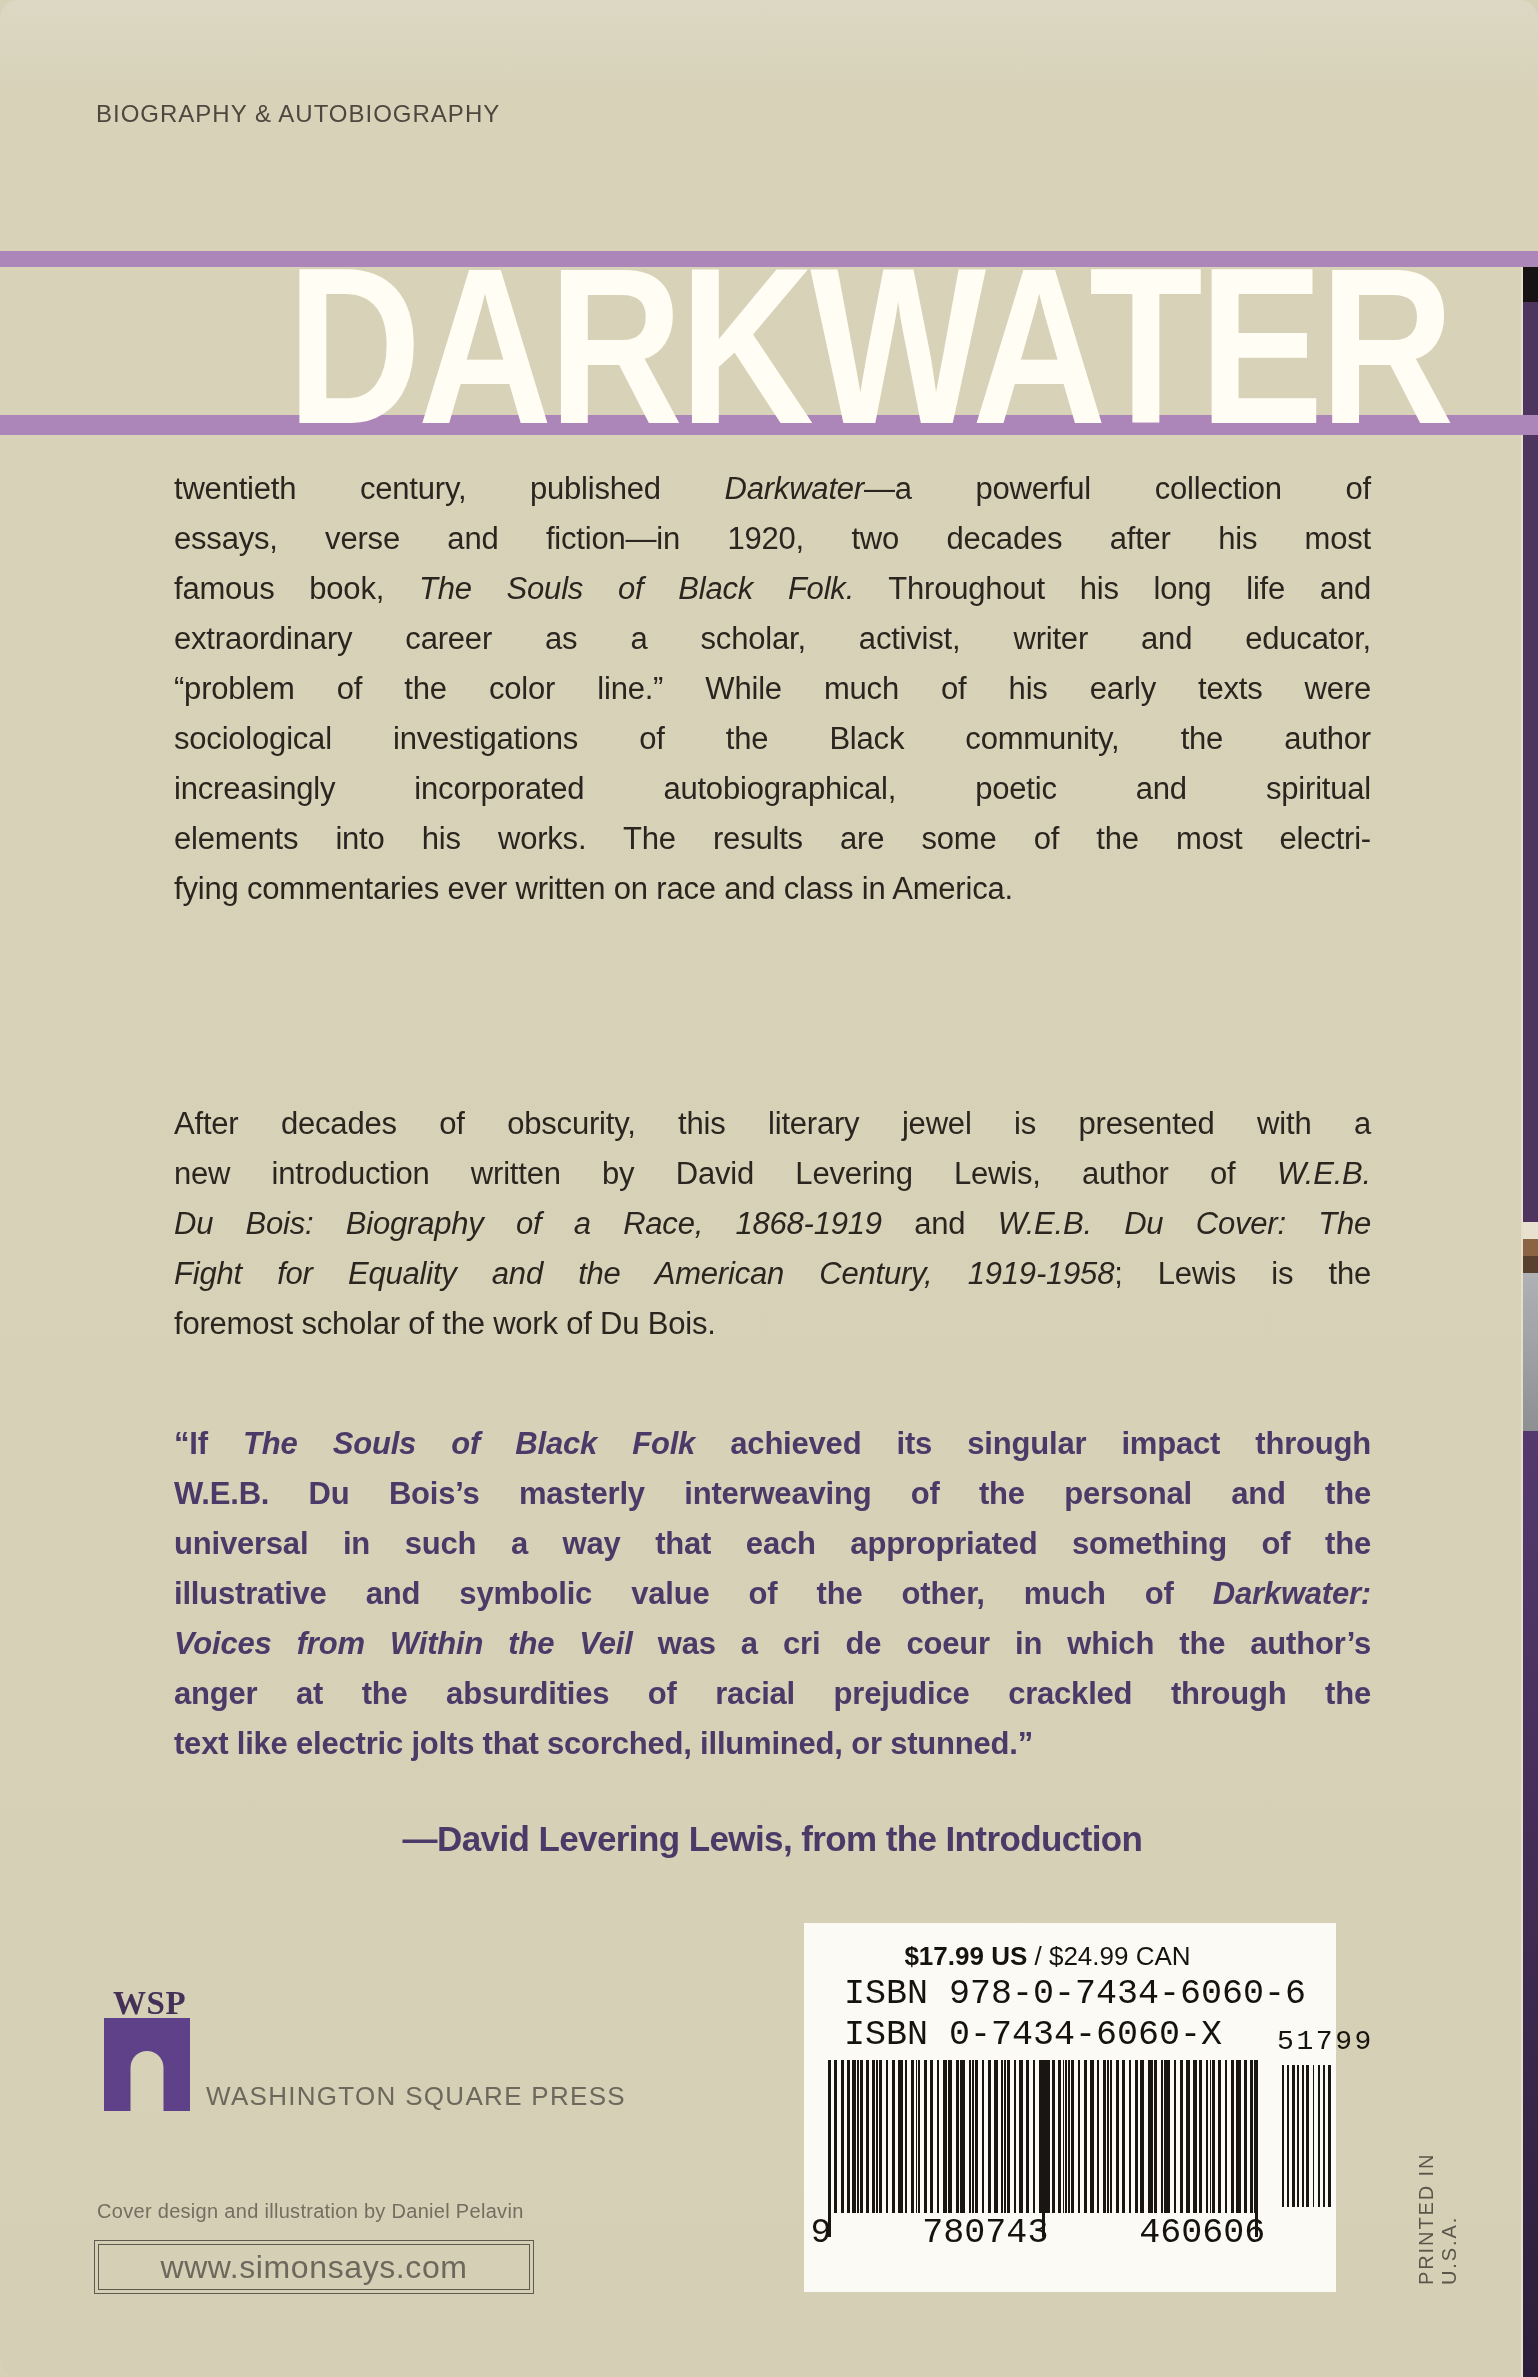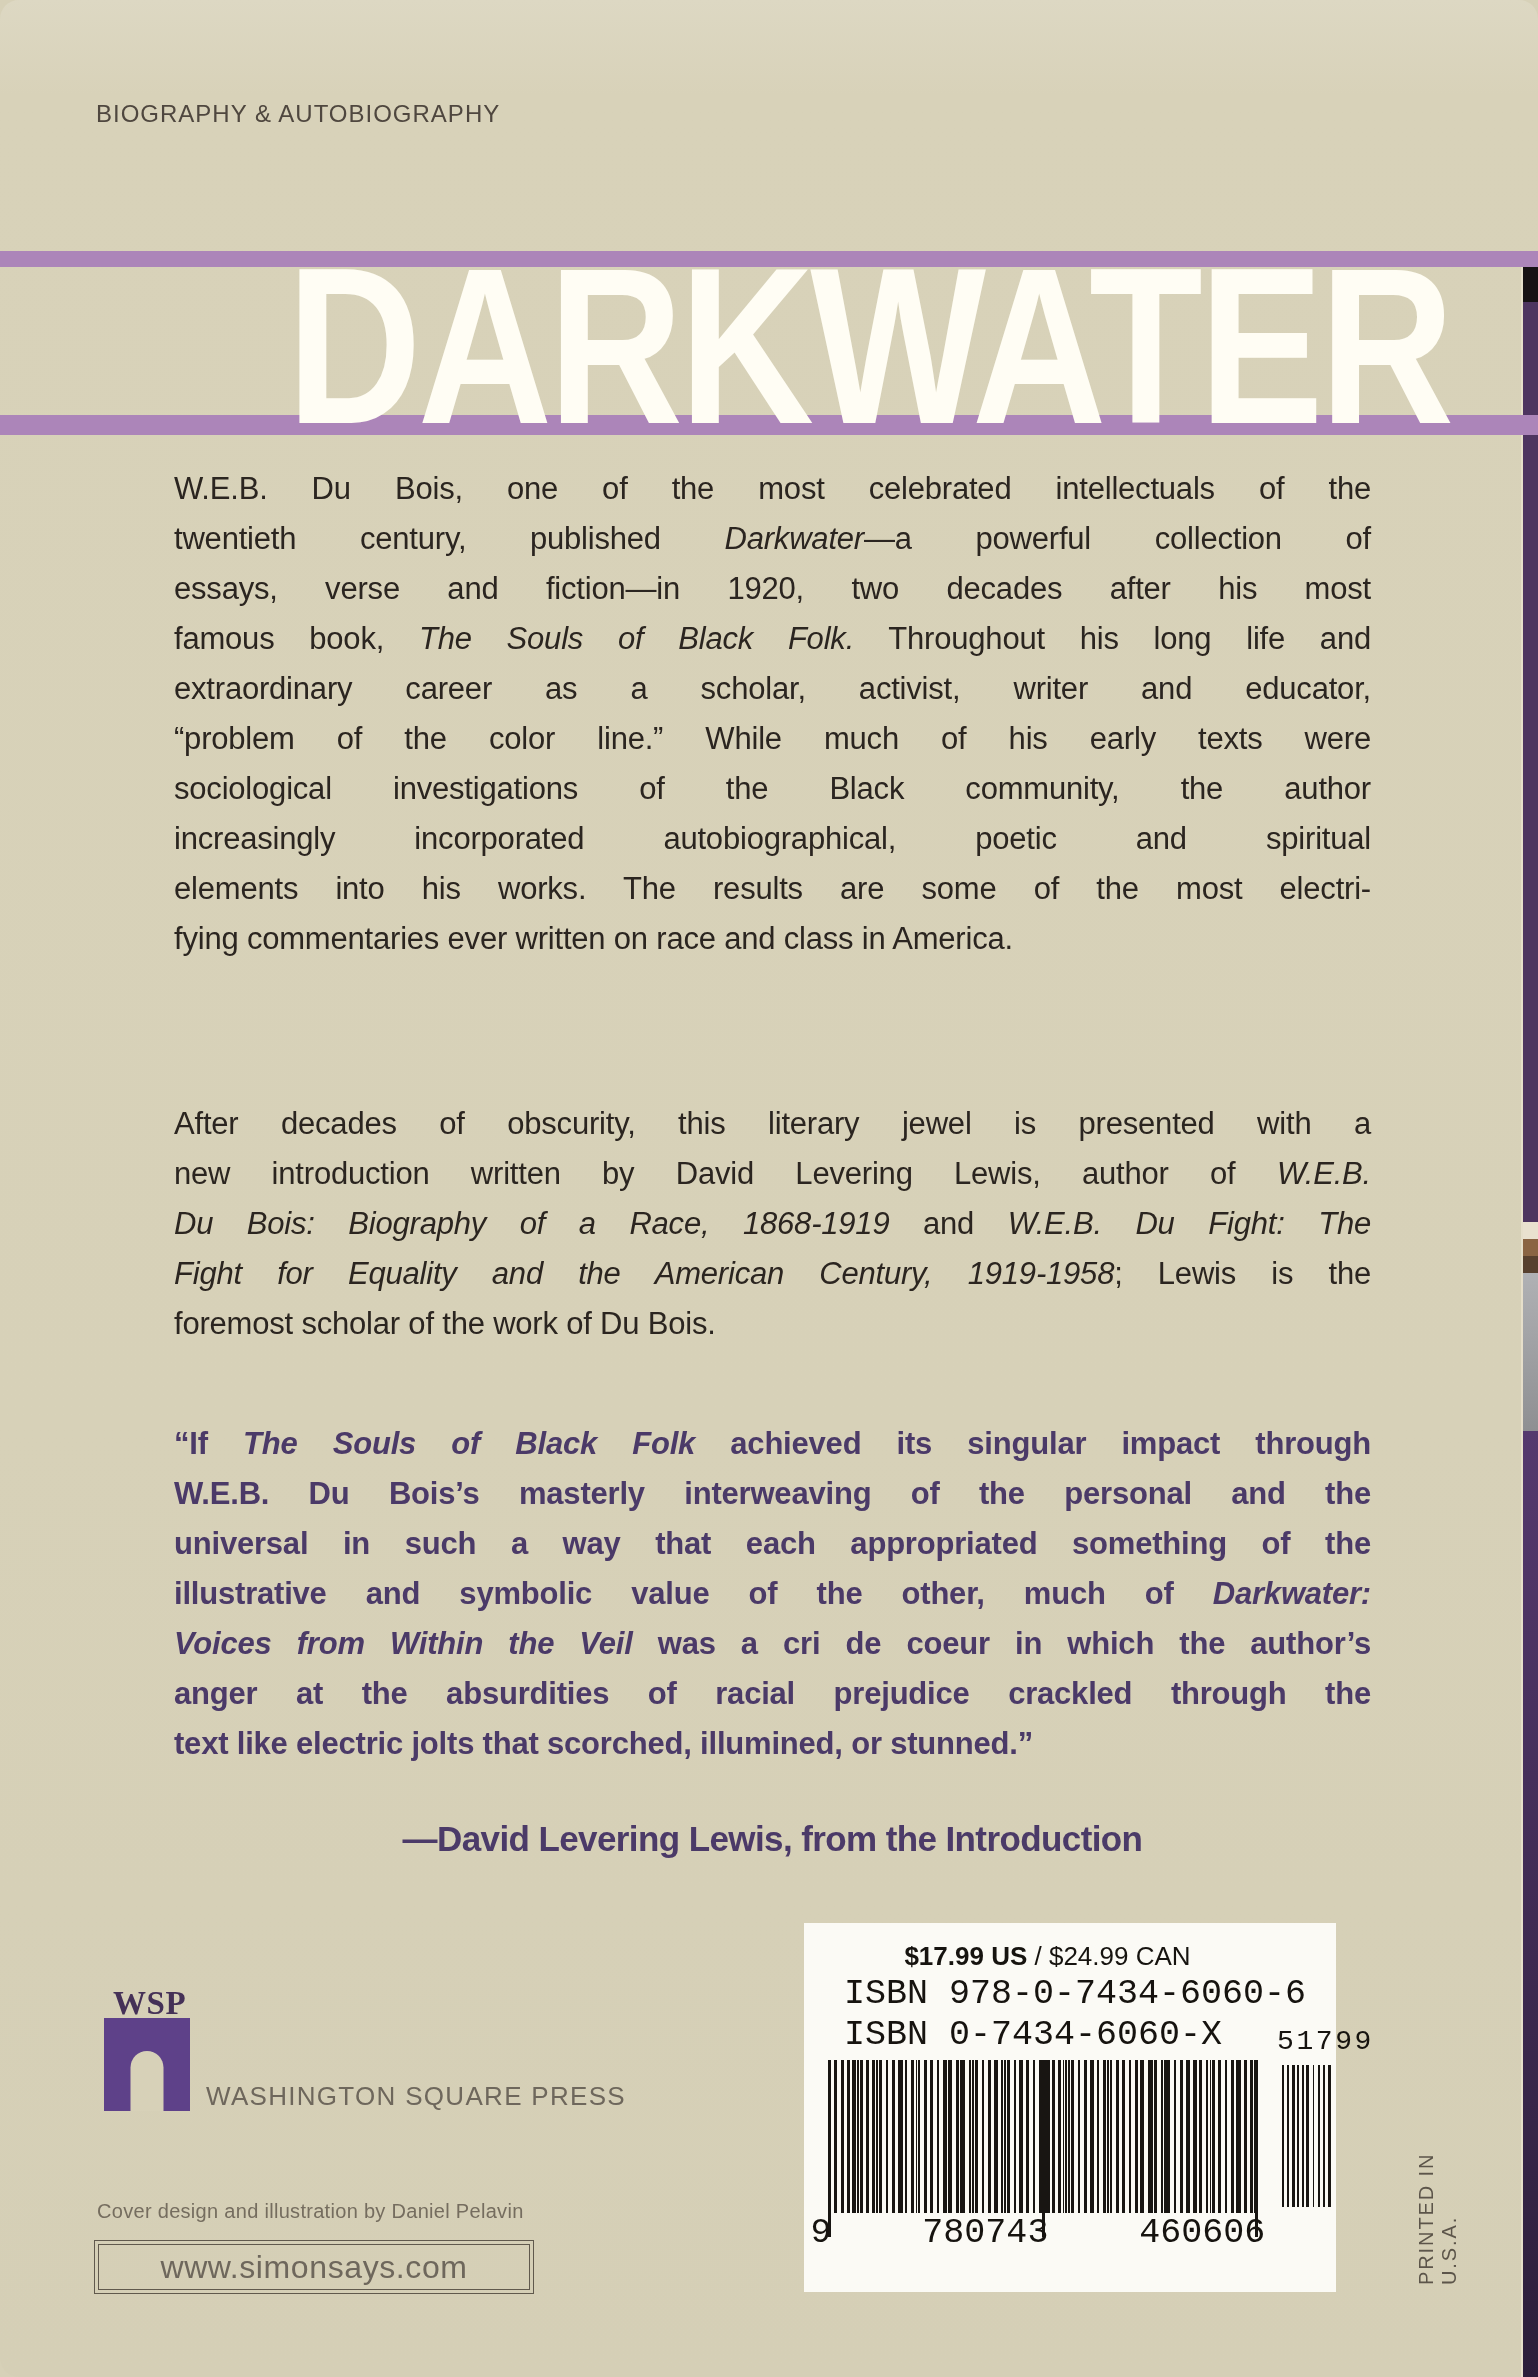--- a/index.html
+++ b/index.html
@@ -106,35 +106,34 @@
 
 <div class="cover">
 
   <div class="category">BIOGRAPHY &amp; AUTOBIOGRAPHY</div>
 
   <div class="stripe stripe-top"></div>
   <div class="stripe stripe-bottom"></div>
   <div class="title">DARKWATER</div>
 
   <div class="textcol para" id="para1">
-      <div class="jline"><span>W.E.B. Du Bois, one of the most celebrated intellectuals of the</span></div>
       <div class="jline"><span>twentieth century, published </span><span class="it">Darkwater</span><span>—a powerful collection of</span></div>
       <div class="jline"><span>essays, verse and fiction—in 1920, two decades after his most</span></div>
       <div class="jline"><span>famous book, </span><span class="it">The Souls of Black Folk.</span><span> Throughout his long life and</span></div>
       <div class="jline"><span>extraordinary career as a scholar, activist, writer and educator,</span></div>
       <div class="jline"><span>“problem of the color line.” While much of his early texts were</span></div>
       <div class="jline"><span>sociological investigations of the Black community, the author</span></div>
       <div class="jline"><span>increasingly incorporated autobiographical, poetic and spiritual</span></div>
       <div class="jline"><span>elements into his works. The results are some of the most electri-</span></div>
       <div class="jline last"><span>fying commentaries ever written on race and class in America.</span></div>
     </div>
   <div class="textcol para" id="para2">
       <div class="jline"><span>After decades of obscurity, this literary jewel is presented with a</span></div>
       <div class="jline"><span>new introduction written by David Levering Lewis, author of </span><span class="it">W.E.B.</span></div>
-      <div class="jline"><span class="it">Du Bois: Biography of a Race, 1868-1919</span><span> and </span><span class="it">W.E.B. Du Fight: The</span></div>
+      <div class="jline"><span class="it">Du Bois: Biography of a Race, 1868-1919</span><span> and </span><span class="it">W.E.B. Du Cover: The</span></div>
       <div class="jline"><span class="it">Fight for Equality and the American Century, 1919-1958</span><span>; Lewis is the</span></div>
       <div class="jline last"><span>foremost scholar of the work of Du Bois.</span></div>
     </div>
   <div class="textcol para" id="quote">
       <div class="jline"><span>“If </span><span class="it">The Souls of Black Folk</span><span> achieved its singular impact through</span></div>
       <div class="jline"><span>W.E.B. Du Bois’s masterly interweaving of the personal and the</span></div>
       <div class="jline"><span>universal in such a way that each appropriated something of the</span></div>
       <div class="jline"><span>illustrative and symbolic value of the other, much of </span><span class="it">Darkwater:</span></div>
       <div class="jline"><span class="it">Voices from Within the Veil</span><span> was a cri de coeur in which the author’s</span></div>
       <div class="jline"><span>anger at the absurdities of racial prejudice crackled through the</span></div>

